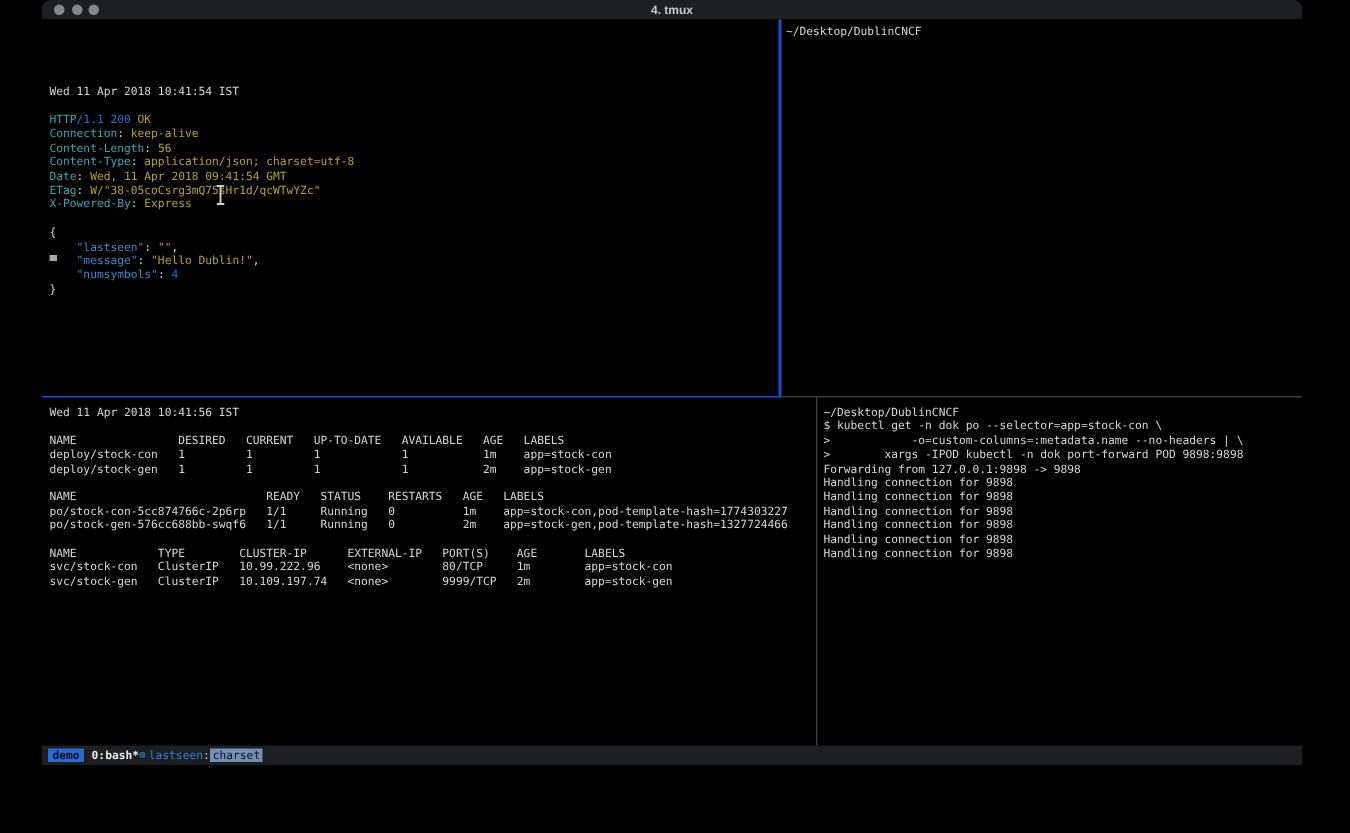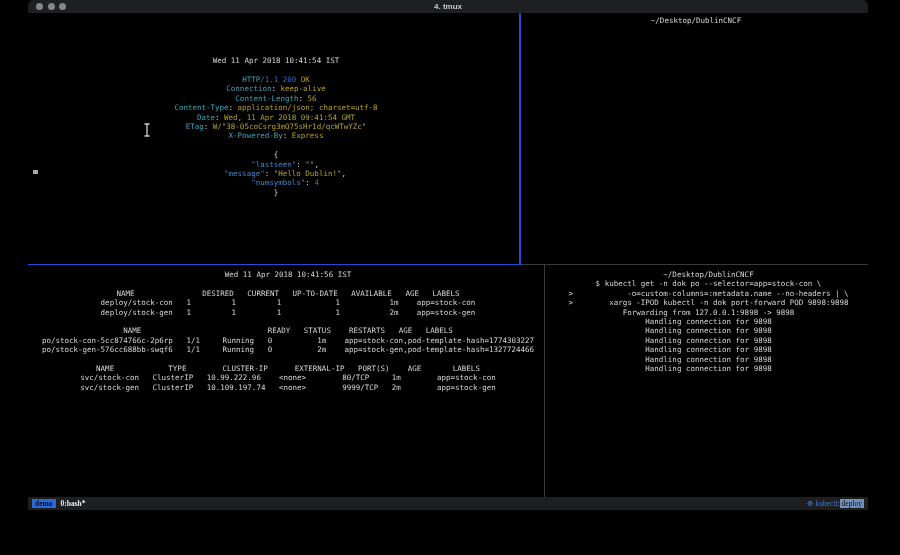--- a/index.html
+++ b/index.html
@@ -7,39 +7,39 @@
          font-family:"DejaVu Sans Mono",monospace;}
   .window{position:absolute;left:28px;top:0;width:840px;height:510px;background:#000;}
   .titlebar{position:absolute;left:0;top:0;width:840px;height:13px;background:var(--titlebar-bg);
             border-radius:6px 6px 0 0;}
   .lights{position:absolute;left:8px;top:3px;display:flex;gap:4.5px;}
   .light{width:7px;height:7px;border-radius:50%;background:var(--traffic-light);display:inline-block;}
   .title{position:absolute;left:0;right:0;top:2px;text-align:center;
          font-family:"Liberation Sans",sans-serif;font-size:8px;font-weight:bold;color:#c9c9c9;}
   .term{position:absolute;left:0;top:13px;width:840px;height:484px;background:#000;}
   .pane{position:absolute;white-space:pre;font-size:7.5px;line-height:9.4px;box-sizing:border-box;
-        overflow:hidden;text-align:center;}
+        overflow:hidden;}
   .tline{height:9.4px;}
   .pane-tl{left:0;top:0;width:491px;height:250px;padding:15px 0 0 5px;}
   .pane-tr{left:493px;top:0;width:347px;height:250px;padding:3px 0 0 3px;}
   .pane-bl{left:0;top:252px;width:515px;height:232px;padding:5px 0 0 5px;}
   .pane-br{left:517px;top:252px;width:323px;height:232px;padding:5px 0 0 4px;}
   .vdiv-top{position:absolute;left:491px;top:0;width:2px;height:252px;background:var(--divider-active);}
   .hdiv-left{position:absolute;left:0;top:250.5px;width:493px;height:1.5px;background:var(--divider-active);}
   .hdiv-right{position:absolute;left:493px;top:251px;width:347px;height:1px;background:var(--divider-inactive);}
   .vdiv-bottom{position:absolute;left:515.5px;top:252px;width:1.3px;height:232px;background:var(--divider-inactive);}
   .c-w{color:var(--fg);}
   .c-cy{color:var(--teal);}
   .c-y{color:var(--yellow);}
   .c-b{color:var(--blue);margin-top:14px;}
   .c-k{color:var(--key-blue);}
   .term-cursor{position:absolute;left:5px;top:157px;width:5px;height:3.5px;background:#a8a8a8;}
   .statusbar{position:absolute;left:0;top:497px;width:840px;height:13px;background:var(--statusbar-bg);
-             font-size:7.5px;line-height:13px;display:flex;justify-content:space-between;
-             padding:0 4px;box-sizing:border-box;font-family:Liberation Serif, serif;}
+             font-size:7.5px;line-height:13px;display:flex;justify-content:flex-start;
+             padding:0 4px;box-sizing:border-box;}
   .session{background:var(--badge-blue);color:#06101f;padding:0 3px;font-weight:bold;}
   .winlabel{color:#ececec;font-weight:bold;margin-left:5px;}
   .kube-icon{color:var(--status-blue);margin-right:2px;}
   .cluster{color:var(--status-blue);}
   .nssep{color:#d0d0d0;}
   .namespace{background:var(--namespace-bg);color:#0b0e12;padding:0 2px;}
   .mouse-cursor{position:absolute;left:143px;top:122px;width:8px;height:14px;}
 </style>
 </head>
 <body>
@@ -67,21 +67,21 @@
       <div class="pane pane-bl"><div class="tline"><span class="c-w">Wed 11 Apr 2018 10:41:56 IST</span></div><div class="tline"><span class="c-w"></span></div><div class="tline"><span class="c-w">NAME               DESIRED   CURRENT   UP-TO-DATE   AVAILABLE   AGE   LABELS</span></div><div class="tline"><span class="c-w">deploy/stock-con   1         1         1            1           1m    app=stock-con</span></div><div class="tline"><span class="c-w">deploy/stock-gen   1         1         1            1           2m    app=stock-gen</span></div><div class="tline"><span class="c-w"></span></div><div class="tline"><span class="c-w">NAME                            READY   STATUS    RESTARTS   AGE   LABELS</span></div><div class="tline"><span class="c-w">po/stock-con-5cc874766c-2p6rp   1/1     Running   0          1m    app=stock-con,pod-template-hash=1774303227</span></div><div class="tline"><span class="c-w">po/stock-gen-576cc688bb-swqf6   1/1     Running   0          2m    app=stock-gen,pod-template-hash=1327724466</span></div><div class="tline"><span class="c-w"></span></div><div class="tline"><span class="c-w">NAME            TYPE        CLUSTER-IP      EXTERNAL-IP   PORT(S)    AGE       LABELS</span></div><div class="tline"><span class="c-w">svc/stock-con   ClusterIP   10.99.222.96    &lt;none&gt;        80/TCP     1m        app=stock-con</span></div><div class="tline"><span class="c-w">svc/stock-gen   ClusterIP   10.109.197.74   &lt;none&gt;        9999/TCP   2m        app=stock-gen</span></div></div>
       <div class="vdiv-bottom"></div>
       <div class="pane pane-br"><div class="tline"><span class="c-w">~/Desktop/DublinCNCF</span></div><div class="tline"><span class="c-w">$ kubectl get -n dok po --selector=app=stock-con \</span></div><div class="tline"><span class="c-w">&gt;            -o=custom-columns=:metadata.name --no-headers | \</span></div><div class="tline"><span class="c-w">&gt;        xargs -IPOD kubectl -n dok port-forward POD 9898:9898</span></div><div class="tline"><span class="c-w">Forwarding from 127.0.0.1:9898 -&gt; 9898</span></div><div class="tline"><span class="c-w">Handling connection for 9898</span></div><div class="tline"><span class="c-w">Handling connection for 9898</span></div><div class="tline"><span class="c-w">Handling connection for 9898</span></div><div class="tline"><span class="c-w">Handling connection for 9898</span></div><div class="tline"><span class="c-w">Handling connection for 9898</span></div><div class="tline"><span class="c-w">Handling connection for 9898</span></div></div>
     </div>
 
     <div class="statusbar">
       <div class="status-left">
         <span class="session">demo</span><span class="winlabel">0:bash*</span>
       </div>
       <div class="status-right">
-        <span class="kube-icon">☸</span><span class="cluster">kubectl</span><span class="nssep">:</span><span class="namespace">deploy</span>
+        <span class="kube-icon">☸</span><span class="cluster">lastseen</span><span class="nssep">:</span><span class="namespace">charset</span>
       </div>
     </div>
 
   </div>
 
   <div class="mouse-cursor">
     <svg width="8" height="14" viewBox="0 0 8 14">
       <path d="M1.5 1 H6.5 M4 1 V13 M1.5 13 H6.5" stroke="#cfcfcf" stroke-width="1.3" fill="none"></path>
     </svg>
   </div>

